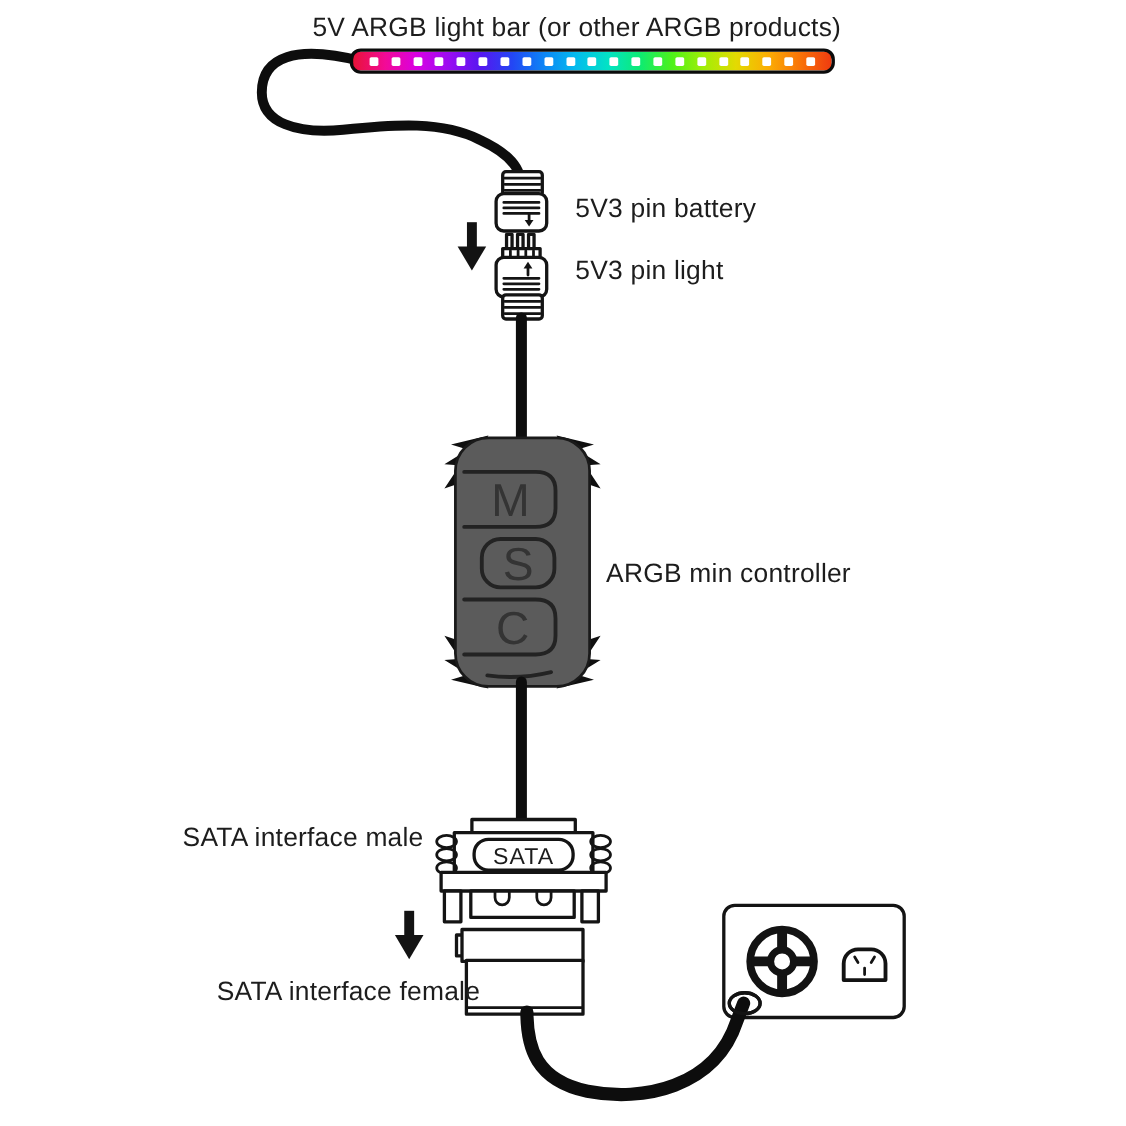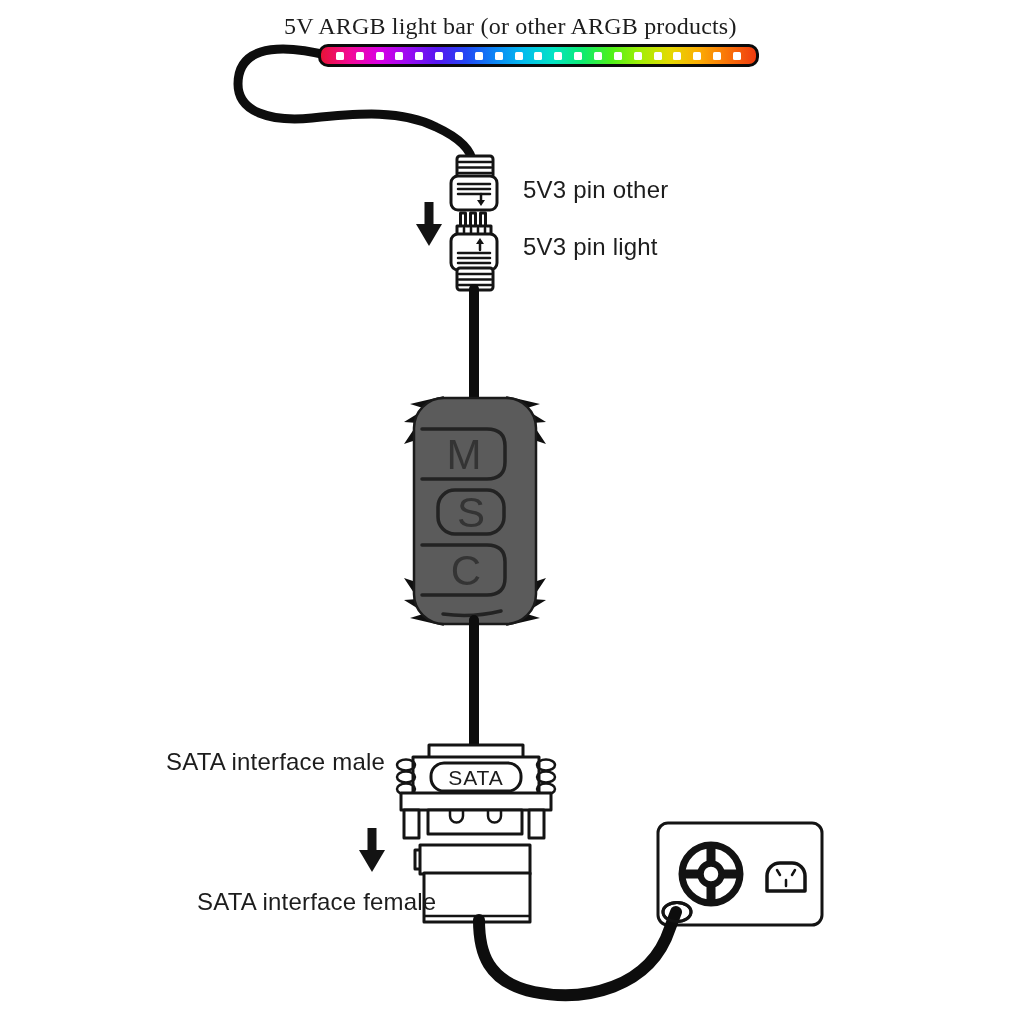--- a/index.html
+++ b/index.html
@@ -14,21 +14,21 @@
   html,body{margin:0;padding:0;background:#fff;}
   #stage{
     position:relative;width:1024px;height:1024px;background:#fff;overflow:hidden;
     font-family:"Liberation Sans",sans-serif;color:var(--text);
   }
   svg{position:absolute;left:0;top:0;}
   .label{
     position:absolute;font-size:24px;line-height:1.1;white-space:nowrap;
     color:var(--text);letter-spacing:0.2px;
   }
-  #title{left:284px;top:13px;font-size:24px;font-family:Liberation Serif, serif;}
+  #title{left:284px;top:13px;font-size:24px;}
   #lbl-female{left:523px;top:177px;}
   #lbl-male{left:523px;top:234px;}
   #lbl-controller{left:551px;top:509px;}
   #lbl-sata-male{left:166px;top:749px;text-align:center;}
   #lbl-battery{left:644px;top:782px;}
   #lbl-sata-female{left:165px;top:889px;margin-left:32px;}
   
   #light-bar{
     position:absolute;left:318px;top:44px;width:441px;height:23px;
     border:3px solid #0b0b0b;border-radius:10px;box-sizing:border-box;
@@ -188,17 +188,18 @@
       <span class="led"></span>
       <span class="led"></span>
       <span class="led"></span>
       <span class="led"></span>
       <span class="led"></span>
       <span class="led"></span>
       <span class="led"></span>
     </div>
 
   <div class="label" id="title">5V ARGB light bar (or other ARGB products)</div>
-  <div class="label" id="lbl-female">5V3 pin other</div>
+  <div class="label" id="lbl-female">5V3 pin battery</div>
   <div class="label" id="lbl-male">5V3 pin light</div>
+  <div class="label" id="lbl-controller">ARGB min controller</div>
   <div class="label" id="lbl-sata-male">SATA interface male</div>
   <div class="label" id="lbl-sata-female">SATA interface female</div>
 </div>
 
 </body></html>

